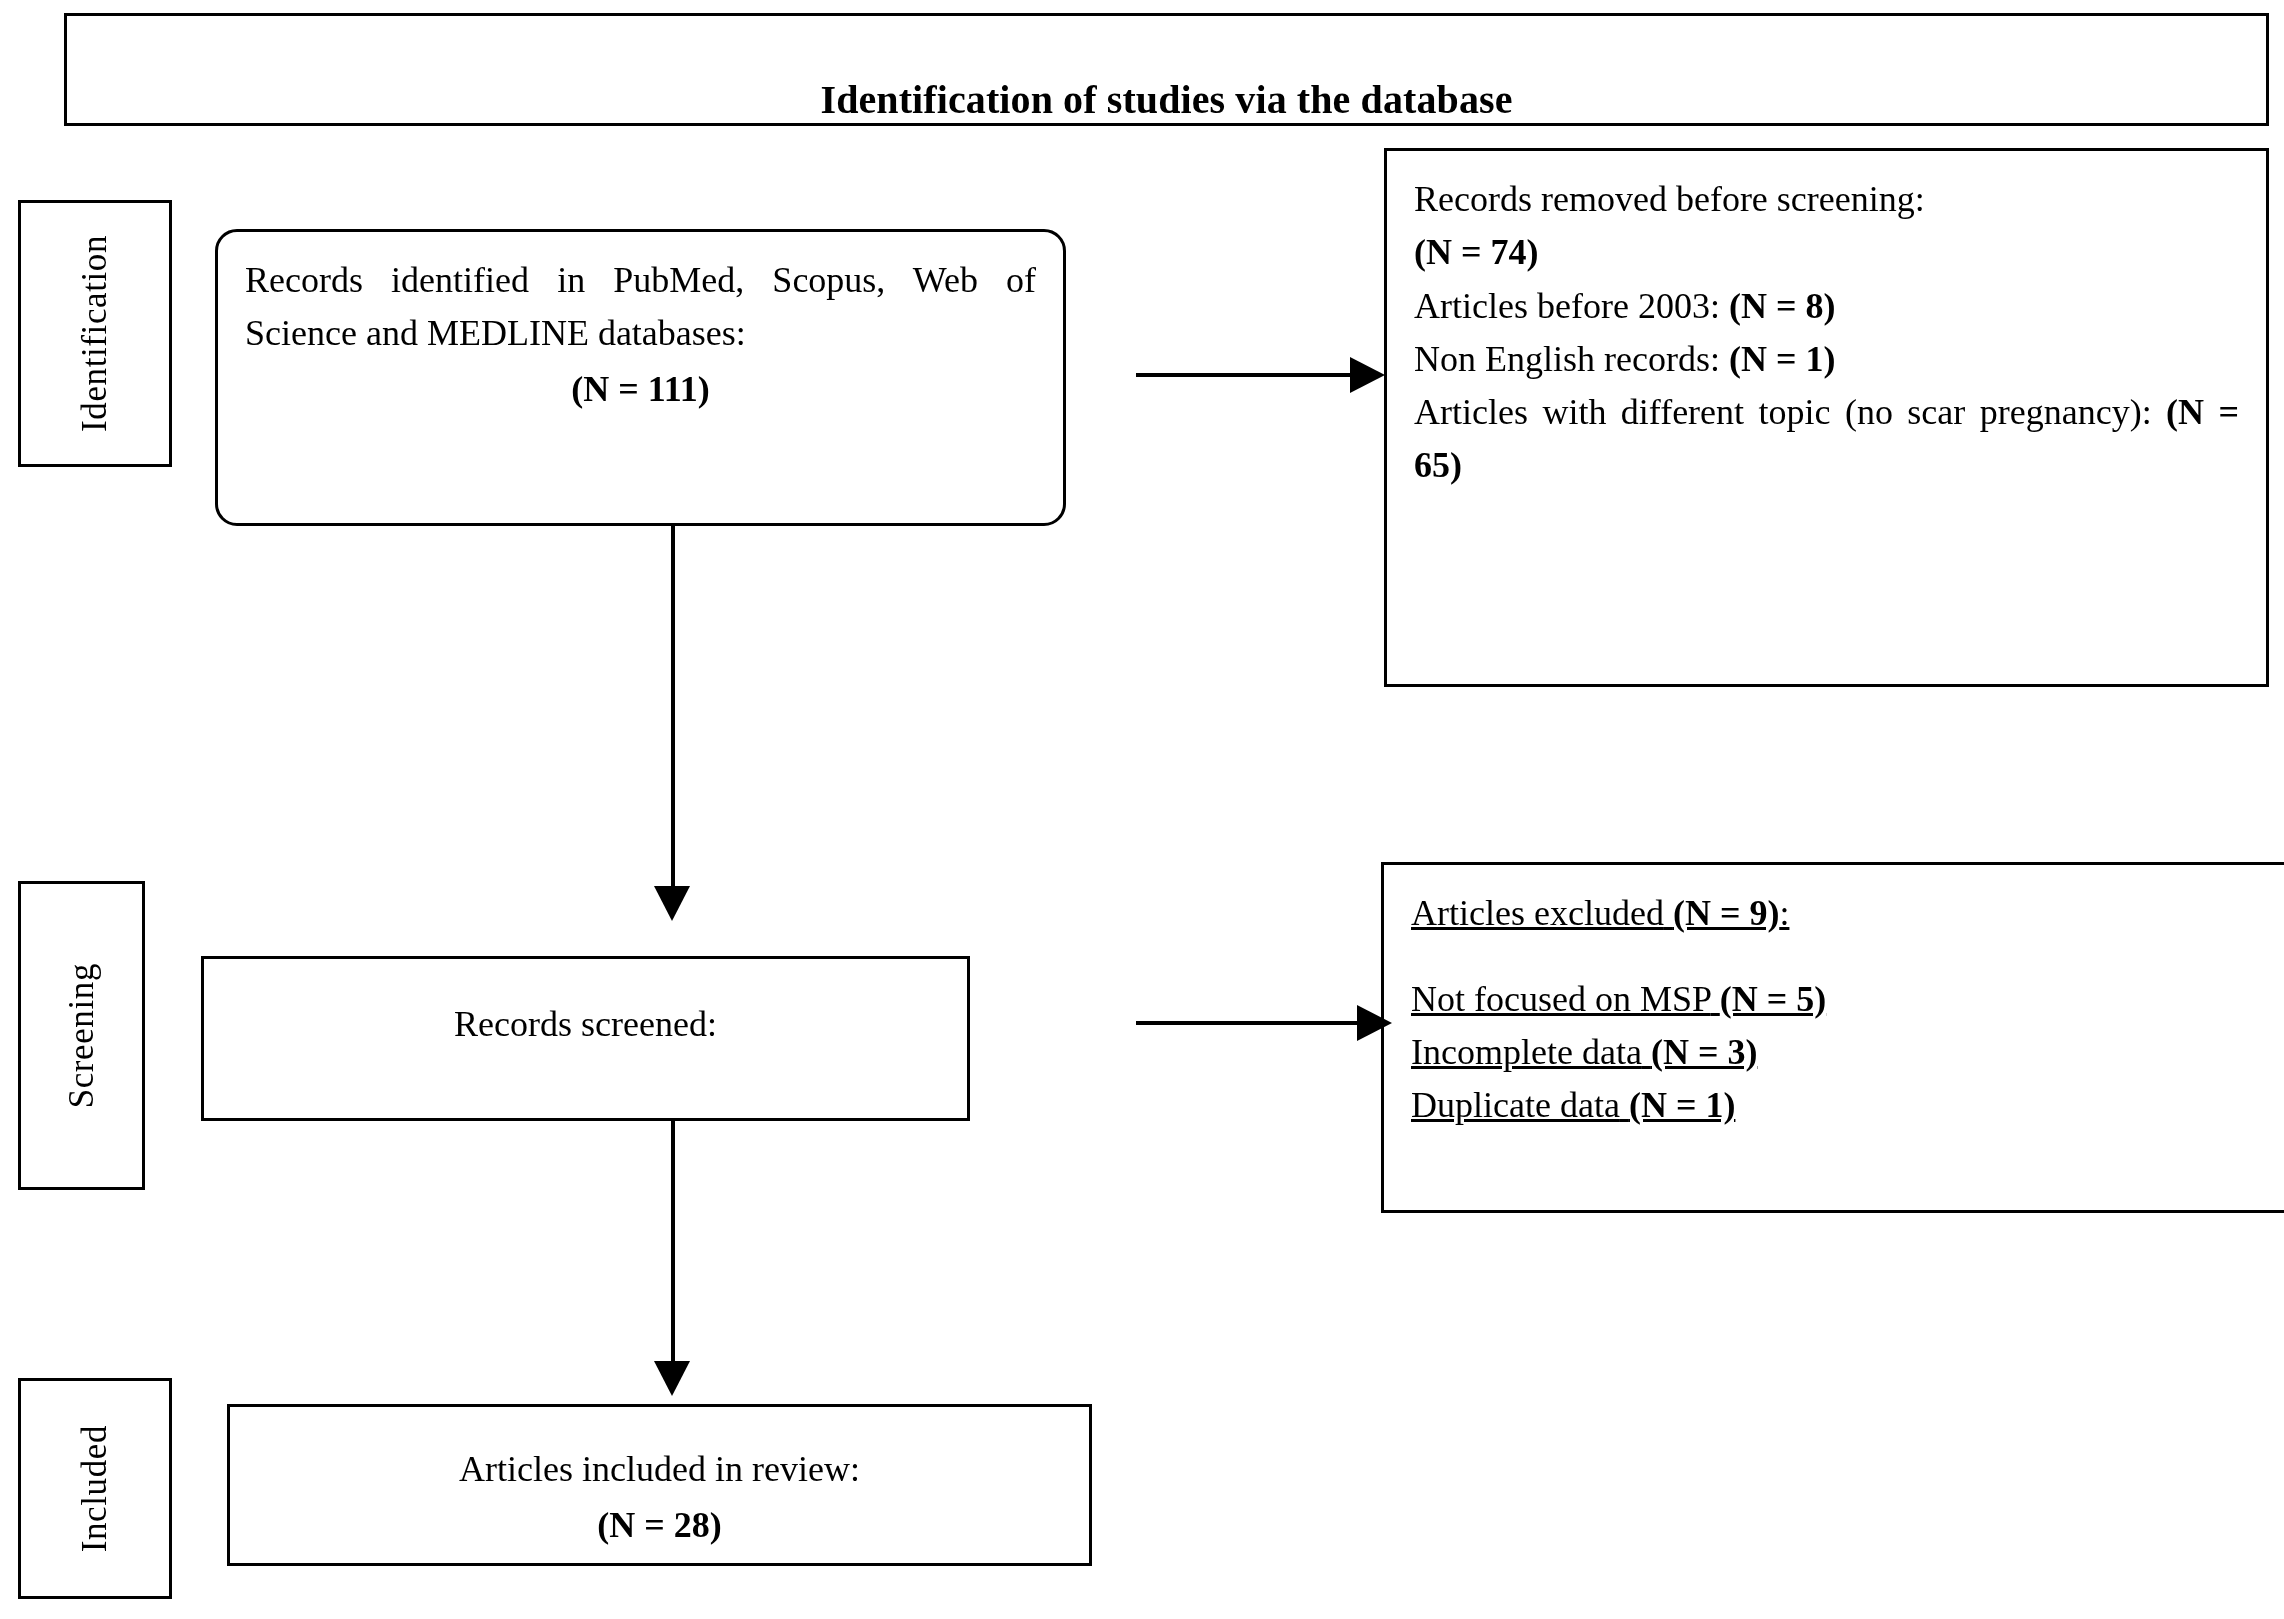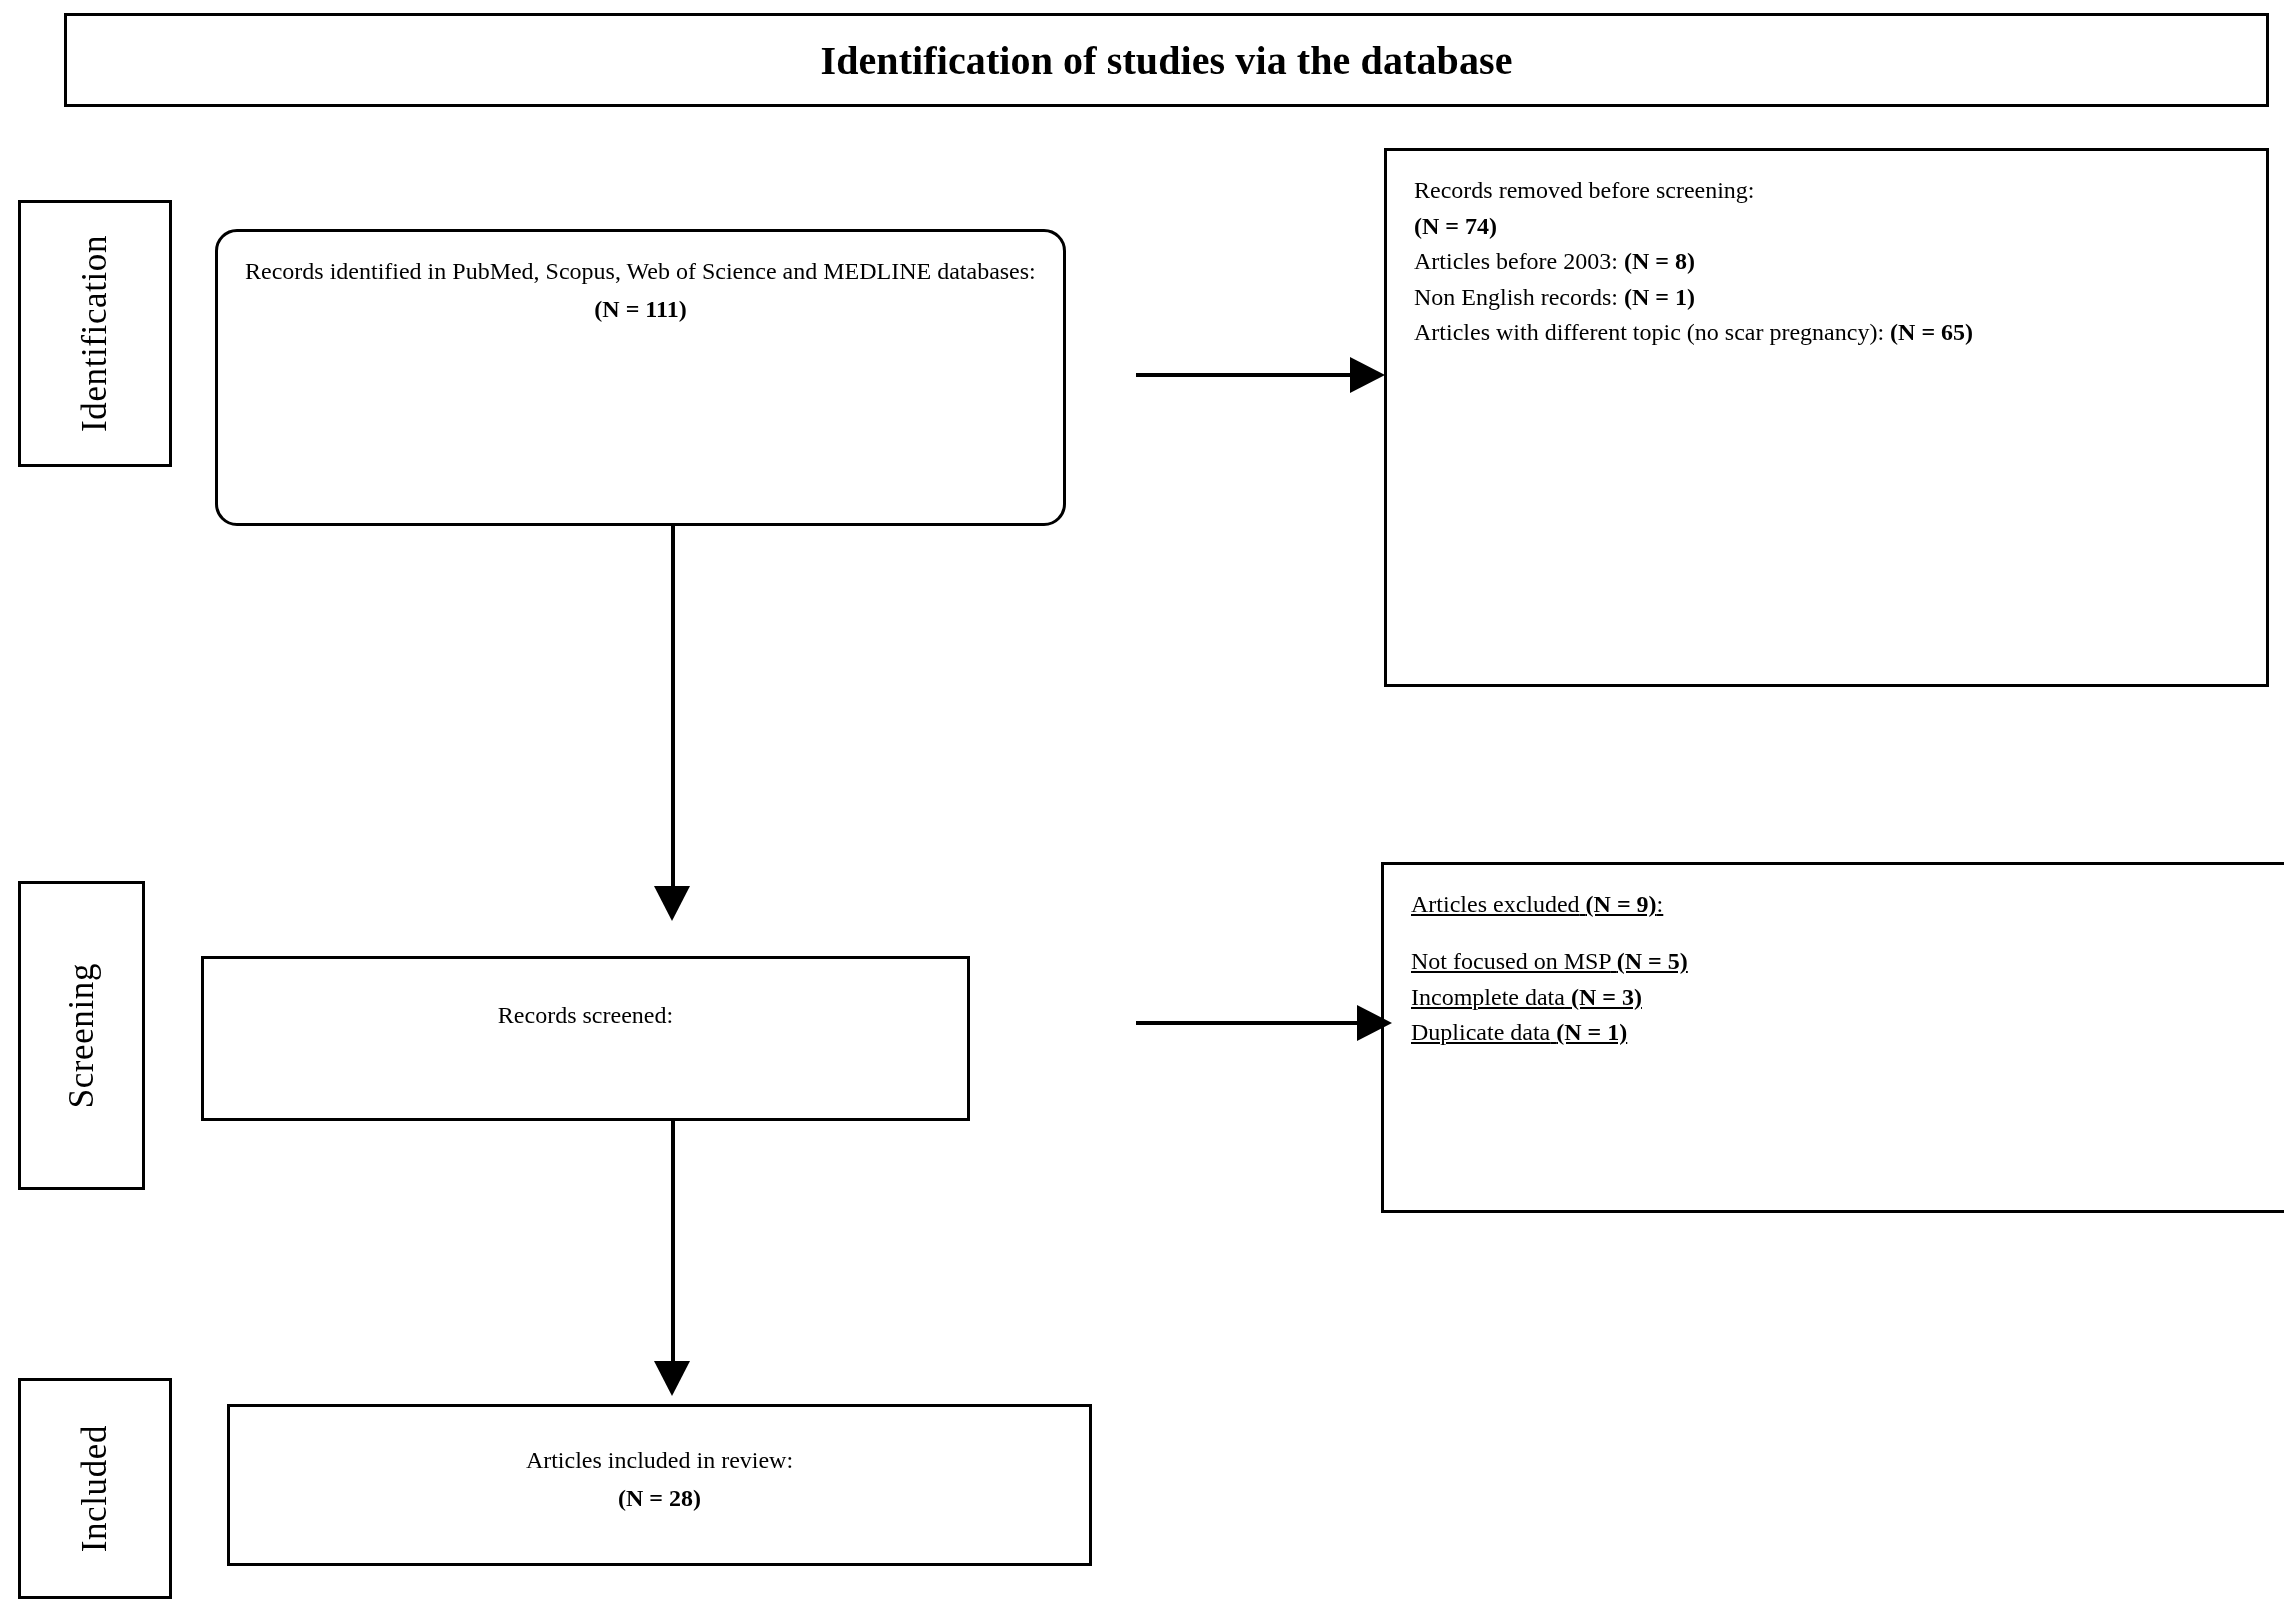--- a/index.html
+++ b/index.html
@@ -23,23 +23,23 @@
     position: absolute;
     box-sizing: border-box;
     border: 3px solid #000000;
     background: #ffffff;
   }
   
   #title-box {
     left: 64px;
     top: 13.3px;
     width: 2205px;
-    height: 94px;
+    height: 113px;
     display: flex;
-    align-items: center;
+    align-items: flex-end;
     justify-content: center;
   }
   #title-text {
     font-weight: bold;
     font-size: 40px;
     letter-spacing: 0.1px;
     white-space: nowrap;
   }
   
   .stage-box {
@@ -58,21 +58,21 @@
     letter-spacing: 0.6px;
     white-space: nowrap;
   }
   
   .content-box {
     position: absolute;
     box-sizing: border-box;
     border: 3.6px solid #000000;
     background: #ffffff;
     padding: 22px 27px;
-    font-size: 24px;
+    font-size: 36px;
     line-height: 1.48;
   }
   .justified { text-align: justify; text-align-last: left; }
   .center-line { text-align: center; }
   .nval { font-weight: bold; }
   .indent-n { display: block; text-align: center; font-weight: bold; margin-top: 2.4px; }
   .blank-line { display: block; height: 0.9em; }
   
   .vline {
     position: absolute;

